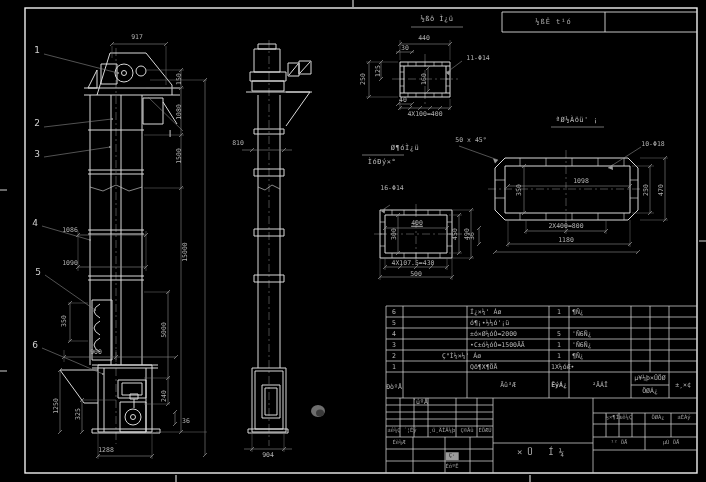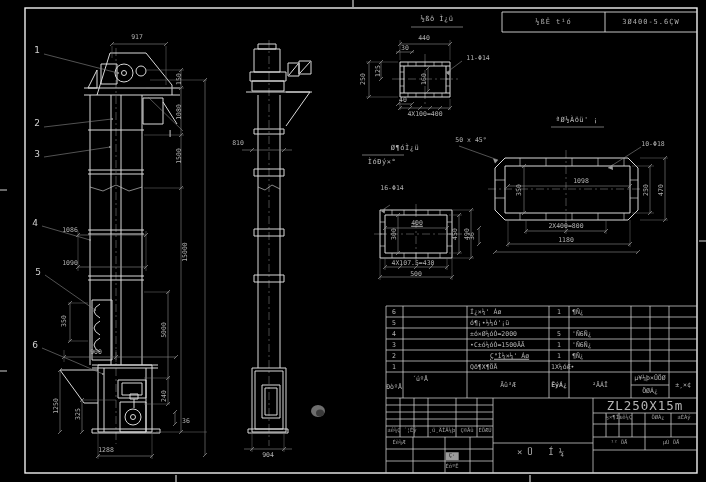--- a/index.html
+++ b/index.html
@@ -146,23 +146,21 @@
       <path d="M386,405 H493 M386,412 H493 M386,419 H493 M386,426 H493 M386,437 H493 M386,449 H493 M386,461 H493"></path>
       <path d="M400,398 V437 M414,398 V437 M428,398 V437 M456,398 V437 M477,398 V437"></path>
       <path d="M413,437 V473 M445,437 V473 M470,437 V473"></path>
       <path d="M493,443 H593"></path>
       <path d="M593,413 H697 M593,424 H697 M593,437 H697 M593,450 H697"></path>
       <path d="M606,413 V437 M619,413 V437 M632,413 V437 M645,413 V450 M671,413 V437"></path>
     </g>
   </svg>
 
   <div class="strip-cell" style="left:502px;width:103px;">½ßÊ t¹ó</div>
-  <div class="strip-cell" style="left:605px;width:92px;">3Ø400-5.6ÇW</div>
-
-  <div id="tb-model" class="tb-text">ZL250X15m</div>
+
   <div id="tb-sub" class="tb-text">×Ü Í¼</div>
 
   <div id="ann-layer">
       <div class="lbl dim" style="left: 137px; top: 37px; transform: translate(-50%, -50%);">917</div>
       <div class="lbl dim" style="left: 179px; top: 79px; transform: translate(-50%, -50%) rotate(-90deg);">150</div>
       <div class="lbl dim" style="left: 179px; top: 112px; transform: translate(-50%, -50%) rotate(-90deg);">1080</div>
       <div class="lbl dim" style="left: 179px; top: 156px; transform: translate(-50%, -50%) rotate(-90deg);">1500</div>
       <div class="lbl dim" style="left: 185px; top: 252px; transform: translate(-50%, -50%) rotate(-90deg);">15000</div>
       <div class="lbl dim" style="left: 70px; top: 230px; transform: translate(-50%, -50%);">1086</div>
       <div class="lbl dim" style="left: 70px; top: 263px; transform: translate(-50%, -50%);">1090</div>
@@ -220,21 +218,21 @@
       <div class="lbl hl" style="left: 452px; top: 456px; transform: translate(-50%, -50%);">Ç·</div>
       <div class="lbl tiny" style="left: 452px; top: 467px; transform: translate(-50%, -50%);">ÉóºË</div>
       <div class="lbl tiny" style="left: 619px; top: 418px; transform: translate(-50%, -50%);">½×¶Î±ê¼Ç</div>
       <div class="lbl tiny" style="left: 658px; top: 418px; transform: translate(-50%, -50%);">ÖØÁ¿</div>
       <div class="lbl tiny" style="left: 684px; top: 418px; transform: translate(-50%, -50%);">±ÈÀý</div>
       <div class="lbl tiny" style="left: 619px; top: 443px; transform: translate(-50%, -50%);">¹² ÕÅ</div>
       <div class="lbl tiny" style="left: 671px; top: 443px; transform: translate(-50%, -50%);">µÚ ÕÅ</div>
     </div>
   <div id="bom-layer">
       <div class="lbl bomtxt" style="left: 394px; top: 387px; transform: translate(-50%, -50%);">ÐòºÅ</div>
-      <div class="lbl bomtxt" style="left: 420px; top: 379px; transform: translate(-50%, -50%);">´úºÅ</div>
+      <div class="lbl bomtxt" style="left: 420px; top: 402px; transform: translate(-50%, -50%);">´úºÅ</div>
       <div class="lbl bomtxt" style="left: 508px; top: 385px; transform: translate(-50%, -50%);">Ãû³Æ</div>
       <div class="lbl bomtxt" style="left: 559px; top: 385px; transform: translate(-50%, -50%); font-weight: bold;">ÊýÁ¿</div>
       <div class="lbl bomtxt" style="left: 600px; top: 385px; transform: translate(-50%, -50%);">²ÄÁÏ</div>
       <div class="lbl bomtxt" style="left: 650px; top: 378px; transform: translate(-50%, -50%);">µ¥¼þ×ÜÖØ</div>
       <div class="lbl bomtxt" style="left: 650px; top: 391px; transform: translate(-50%, -50%);">ÖØÁ¿</div>
       <div class="lbl bomtxt" style="left: 683px; top: 385px; transform: translate(-50%, -50%);">±¸×¢</div>
       <div class="lbl bomtxt" style="left: 394px; top: 311.5px; transform: translate(-50%, -50%);">6</div>
       <div class="lbl bomtxt" style="left: 470px; top: 311.5px; transform: translate(0px, -50%);">Í¿×¼' Áø</div>
       <div class="lbl bomtxt" style="left: 559px; top: 311.5px; transform: translate(-50%, -50%);">1</div>
       <div class="lbl bomtxt" style="left: 572px; top: 311.5px; transform: translate(0px, -50%);">¶Ñ¿</div>
@@ -242,20 +240,20 @@
       <div class="lbl bomtxt" style="left: 470px; top: 322.5px; transform: translate(0px, -50%);">ó¶¡•½¼ó'¡ü</div>
       <div class="lbl bomtxt" style="left: 394px; top: 333.5px; transform: translate(-50%, -50%);">4</div>
       <div class="lbl bomtxt" style="left: 470px; top: 333.5px; transform: translate(0px, -50%);">±ó×Ø¼óÒ=2000</div>
       <div class="lbl bomtxt" style="left: 559px; top: 333.5px; transform: translate(-50%, -50%);">5</div>
       <div class="lbl bomtxt" style="left: 572px; top: 333.5px; transform: translate(0px, -50%);">'Ñ6Ñ¿</div>
       <div class="lbl bomtxt" style="left: 394px; top: 344.5px; transform: translate(-50%, -50%);">3</div>
       <div class="lbl bomtxt" style="left: 470px; top: 344.5px; transform: translate(0px, -50%);">•C±ó¼óÒ=1500ÃÃ</div>
       <div class="lbl bomtxt" style="left: 559px; top: 344.5px; transform: translate(-50%, -50%);">1</div>
       <div class="lbl bomtxt" style="left: 572px; top: 344.5px; transform: translate(0px, -50%);">'Ñ6Ñ¿</div>
       <div class="lbl bomtxt" style="left: 394px; top: 355.5px; transform: translate(-50%, -50%);">2</div>
-      <div class="lbl bomtxt" style="left: 490px; top: 355.5px; transform: translate(0px, -50%); text-decoration: underline;">Ç°Ì¼×¼' Áø</div>
+      <div class="lbl bomtxt" style="left: 442px; top: 355.5px; transform: translate(0px, -50%);">Ç°Ì¼×¼' Áø</div>
       <div class="lbl bomtxt" style="left: 559px; top: 355.5px; transform: translate(-50%, -50%);">1</div>
       <div class="lbl bomtxt" style="left: 572px; top: 355.5px; transform: translate(0px, -50%);">¶Ñ¿</div>
       <div class="lbl bomtxt" style="left: 394px; top: 366.5px; transform: translate(-50%, -50%);">1</div>
       <div class="lbl bomtxt" style="left: 470px; top: 366.5px; transform: translate(0px, -50%);">Qö¶X¶ÖÅ</div>
       <div class="lbl bomtxt" style="left: 551px; top: 366.5px; transform: translate(0px, -50%);">1X¼óÆ•</div>
     </div>
 </div>
 
 </body></html>

